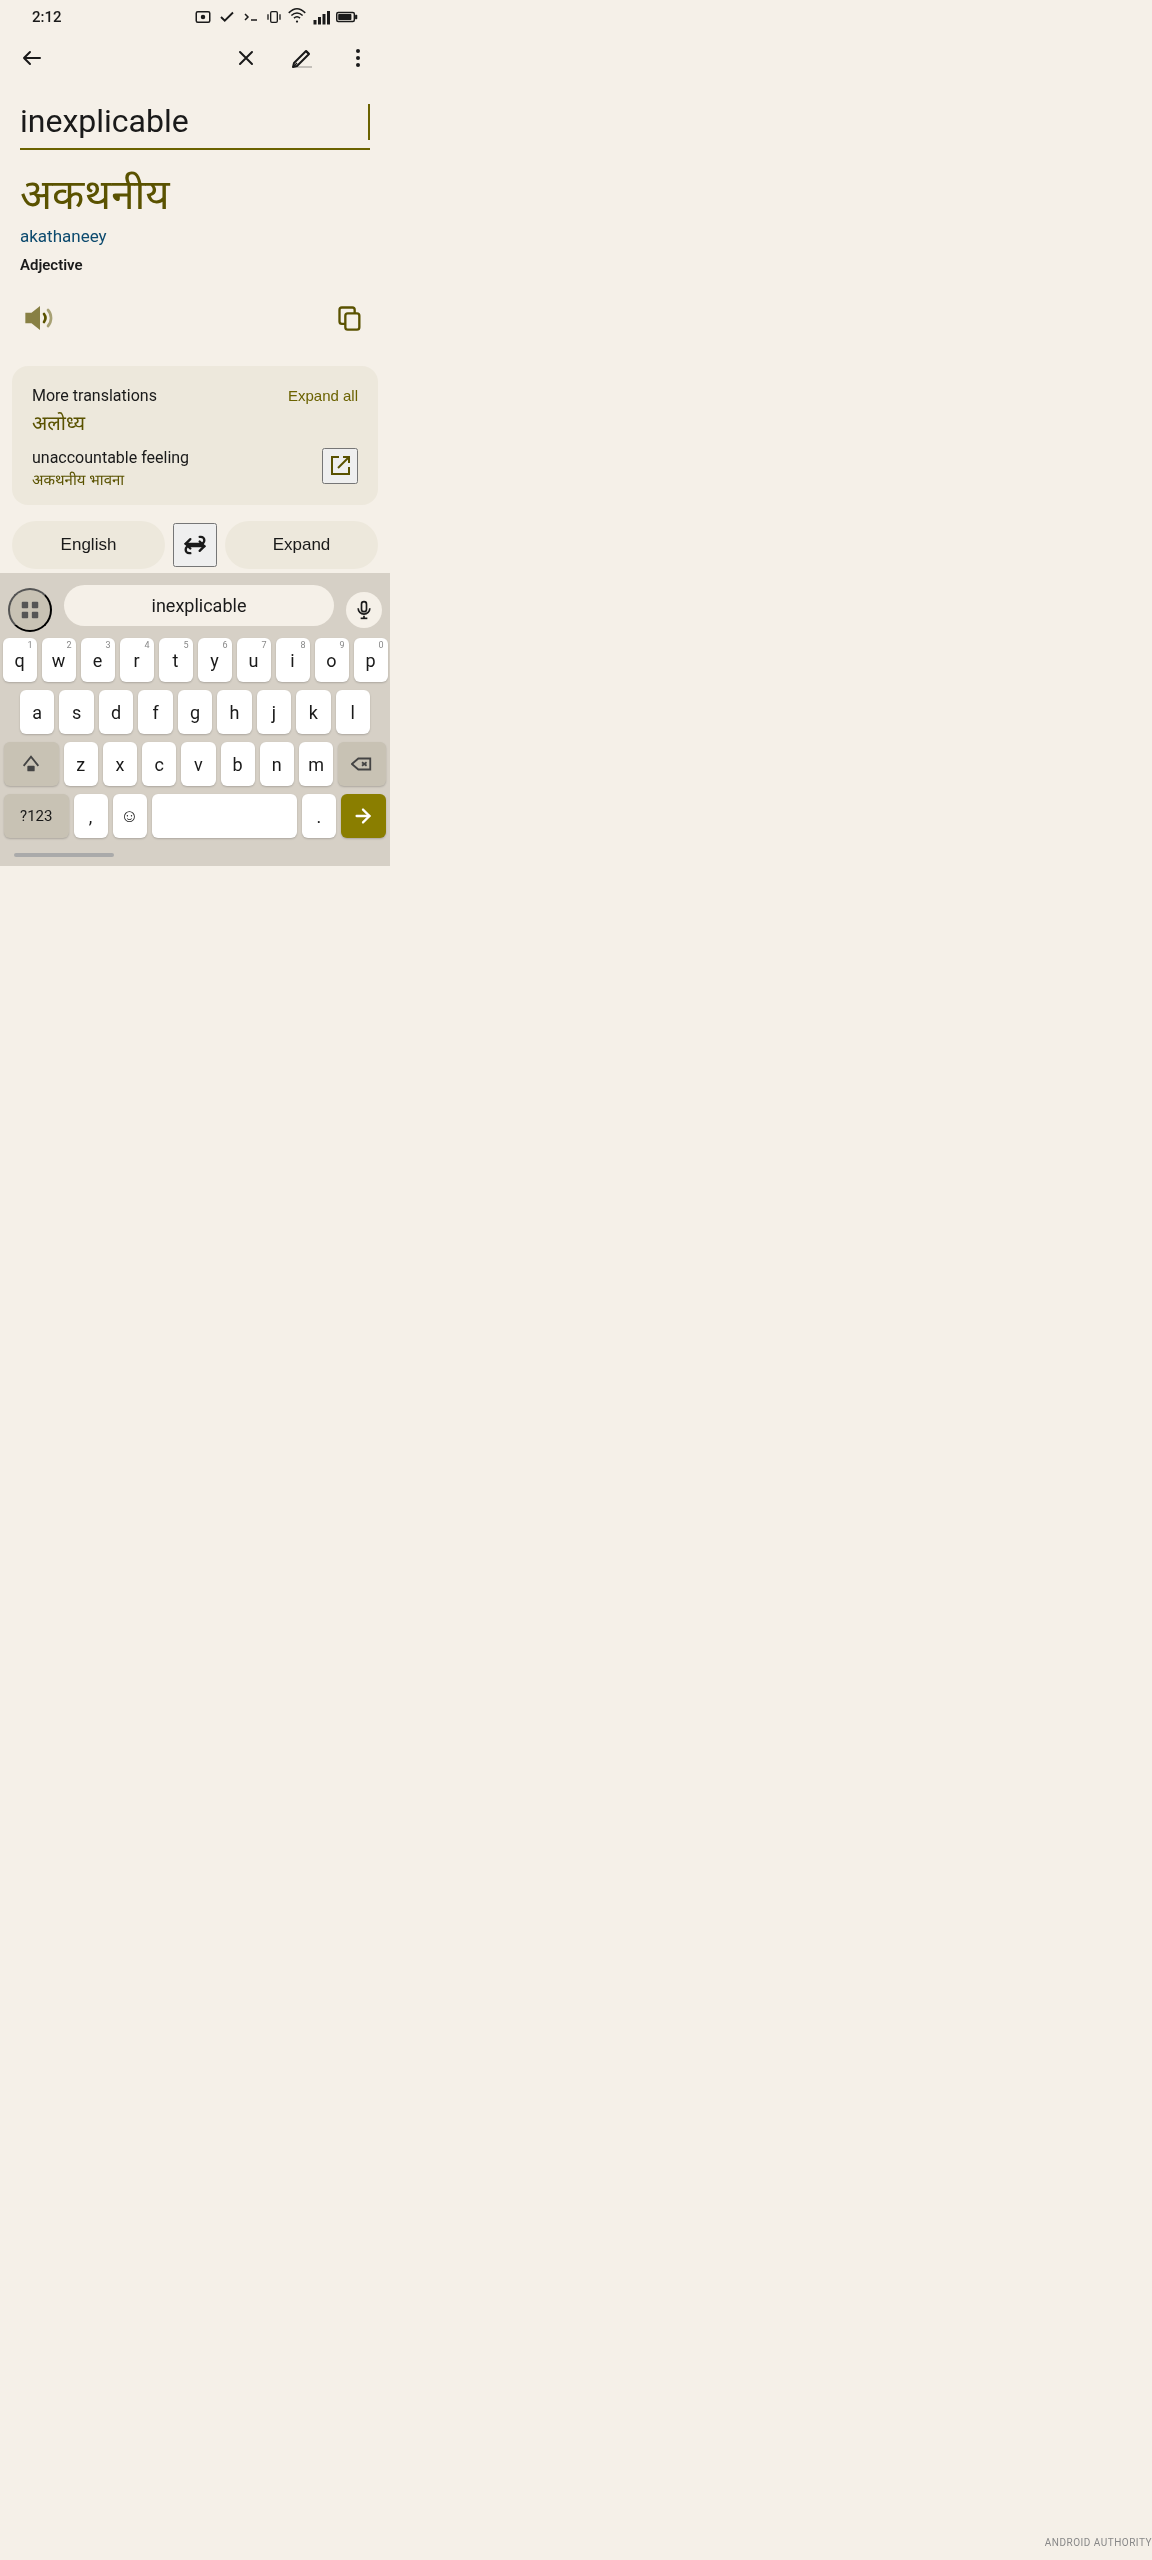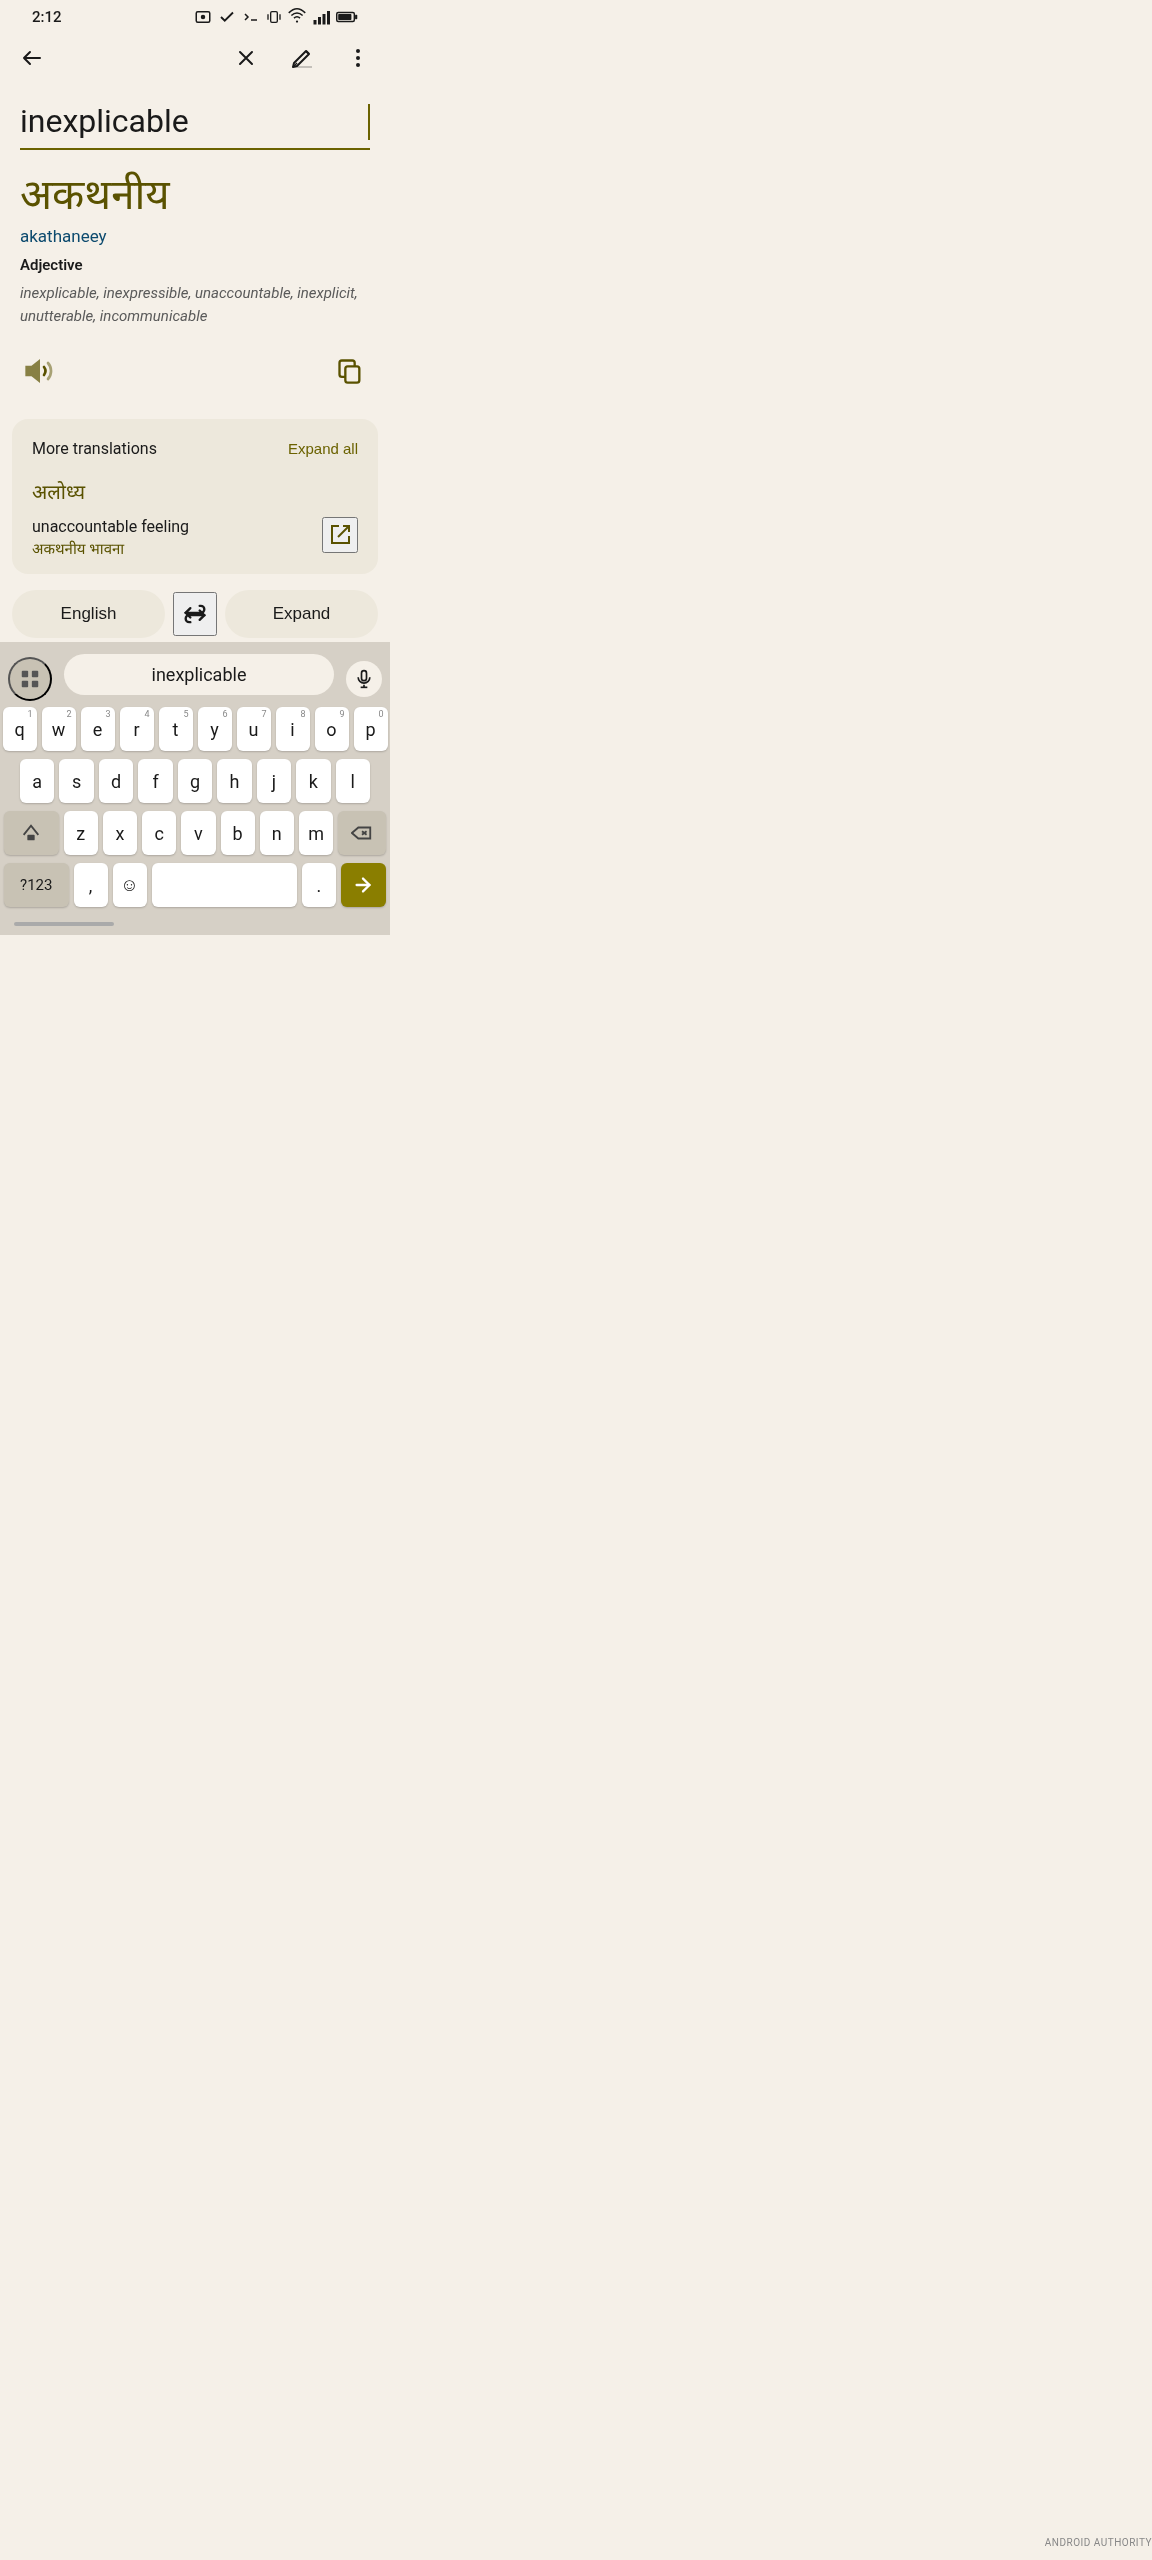--- a/index.html
+++ b/index.html
@@ -135,21 +135,21 @@
       background: #ede8dc;
       border-radius: 16px;
       margin: 12px 12px 0;
       padding: 20px 20px 16px;
       overflow: hidden;
     }
     .more-translations-header {
       display: flex;
       justify-content: space-between;
       align-items: center;
-      margin-bottom: 20px;
+      margin-bottom: 4px;
     }
     .more-translations-title {
       font-size: 16px;
       color: #1a1a1a;
       font-weight: 400;
     }
     .expand-all-btn {
       font-size: 15px;
       color: #6b6200;
       font-weight: 500;
@@ -420,21 +420,20 @@
 
   <div class="source-input-row">
     <div class="source-input">inexplicable</div>
     <div class="cursor-line"></div>
   </div>
 
   <div class="translation-hindi">अकथनीय</div>
   <div class="transliteration">akathaneey</div>
   <div class="pos-row">
     <span class="pos-label">Adjective</span>
-    <span class="pos-synonyms">inexplicable, inexpressible, unaccountable, inexplicit, unutterable, incommunicable</span>
   </div>
 
   <div class="action-row">
     <button class="icon-btn">
       <svg width="32" height="32" viewBox="0 0 24 24" fill="none">
         <polygon points="11,5 6,9 2,9 2,15 6,15 11,19" stroke="#5a5200" stroke-width="2" fill="#5a5200" opacity="0.7"></polygon>
         <path d="M15 9a5 5 0 0 1 0 6" stroke="#5a5200" stroke-width="2" stroke-linecap="round" fill="none"></path>
         <path d="M18 6a9 9 0 0 1 0 12" stroke="#5a5200" stroke-width="2" stroke-linecap="round" fill="none" opacity="0.5"></path>
       </svg>
     </button>

